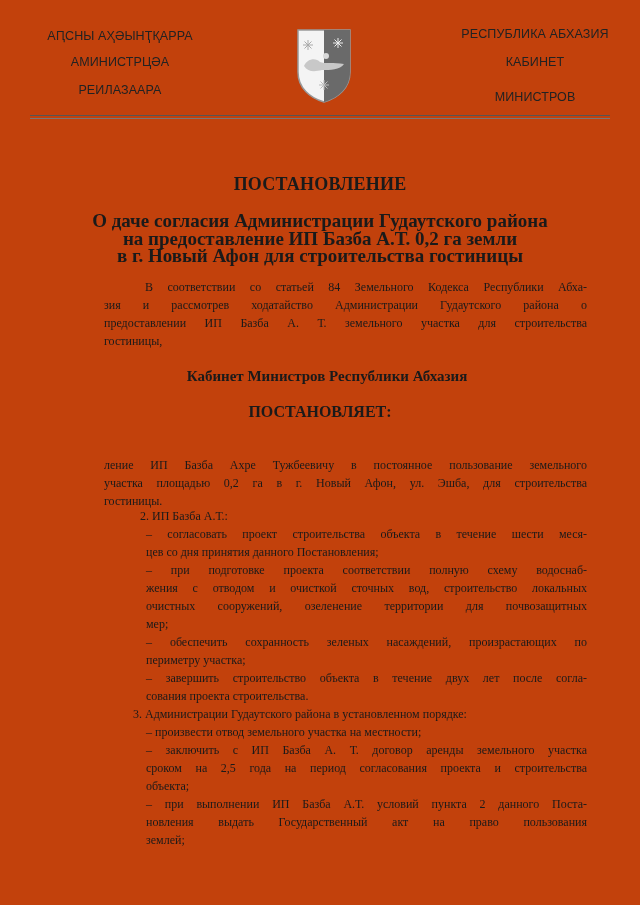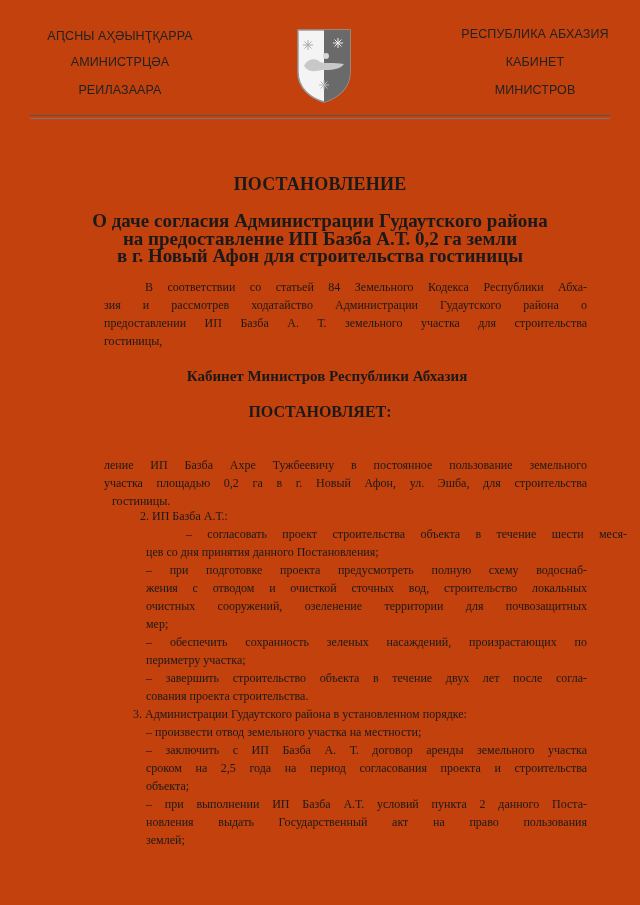--- a/index.html
+++ b/index.html
@@ -52,21 +52,21 @@
           <line x1="33.5" y1="55.5" x2="26.5" y2="62.5"></line>
       </g>
       <path d="M10 40 C14 32 22 32 26 36 C30 38 40 36 50 38 C46 44 36 44 28 44 C20 46 14 46 10 40 Z" fill="#c8c8c8"></path>
       <circle cx="32" cy="30" r="3" fill="#d8d8d8"></circle>
     </svg>
   </div>
 
   <div class="hdr hdr-right">
     <div class="ln" style="top:27px">РЕСПУБЛИКА АБХАЗИЯ</div>
     <div class="ln" style="top:55px">КАБИНЕТ</div>
-    <div class="ln" style="top:83px">МИНИСТРОВ</div>
+    <div class="ln" style="top:90px">МИНИСТРОВ</div>
   </div>
 
   <div class="rule"></div>
 
   <div class="title serif">ПОСТАНОВЛЕНИЕ</div>
 
   <div class="subtitle serif">
     <div>О даче согласия Администрации Гудаутского района</div>
     <div>на предоставление ИП Базба А.Т. 0,2 га земли</div>
     <div>в г. Новый Афон для строительства гостиницы</div>
@@ -75,26 +75,26 @@
   <div class="line serif jl" style="top:279px; left:145px; width:442px;">В соответствии со статьей 84 Земельного Кодекса Республики Абха-</div>
   <div class="line serif jl" style="top:297px; left:104px; width:483px;">зия и рассмотрев ходатайство Администрации Гудаутского района о</div>
   <div class="line serif jl" style="top:315px; left:104px; width:483px;">предоставлении ИП Базба А. Т. земельного участка для строительства</div>
   <div class="line serif" style="top:333px; left:104px;">гостиницы,</div>
 
   <div class="center-bold serif" style="top:368px;margin-left:7px;">Кабинет Министров Республики Абхазия</div>
   <div class="center-bold serif" style="top:403px; font-size:16px;">ПОСТАНОВЛЯЕТ:</div>
 
   <div class="line serif jl" style="top:457px; left:104px; width:483px;">ление ИП Базба Ахре Тужбеевичу в постоянное пользование земельного</div>
   <div class="line serif jl" style="top:475px; left:104px; width:483px;">участка площадью 0,2 га в г. Новый Афон, ул. Эшба, для строительства</div>
-  <div class="line serif" style="top:493px; left:104px;margin-left:8px;">гостиницы.</div>
+  <div class="line serif" style="top:493px; left:104px;">гостиницы.</div>
 
   <div class="line serif" style="top:508px; left:140px;">2. ИП Базба А.Т.:</div>
-  <div class="line serif jl" style="top:526px; left:146px; width:441px;margin-left:40px;">– согласовать проект строительства объекта в течение шести меся-</div>
+  <div class="line serif jl" style="top:526px; left:146px; width:441px;">– согласовать проект строительства объекта в течение шести меся-</div>
   <div class="line serif" style="top:544px; left:146px;">цев со дня принятия данного Постановления;</div>
-  <div class="line serif jl" style="top:562px; left:146px; width:441px;">– при подготовке проекта предусмотреть полную схему водоснаб-</div>
+  <div class="line serif jl" style="top:562px; left:146px; width:441px;">– при подготовке проекта соответствии полную схему водоснаб-</div>
   <div class="line serif jl" style="top:580px; left:146px; width:441px;">жения с отводом и очисткой сточных вод, строительство локальных</div>
   <div class="line serif jl" style="top:598px; left:146px; width:441px;">очистных сооружений, озеленение территории для почвозащитных</div>
   <div class="line serif" style="top:616px; left:146px;">мер;</div>
   <div class="line serif jl" style="top:634px; left:146px; width:441px;">– обеспечить сохранность зеленых насаждений, произрастающих по</div>
   <div class="line serif" style="top:652px; left:146px;">периметру участка;</div>
   <div class="line serif jl" style="top:670px; left:146px; width:441px;">– завершить строительство объекта в течение двух лет после согла-</div>
   <div class="line serif" style="top:688px; left:146px;">сования проекта строительства.</div>
 
   <div class="line serif" style="top:706px; left:133px;">3. Администрации Гудаутского района в установленном порядке:</div>
   <div class="line serif" style="top:724px; left:146px;">– произвести отвод земельного участка на местности;</div>

